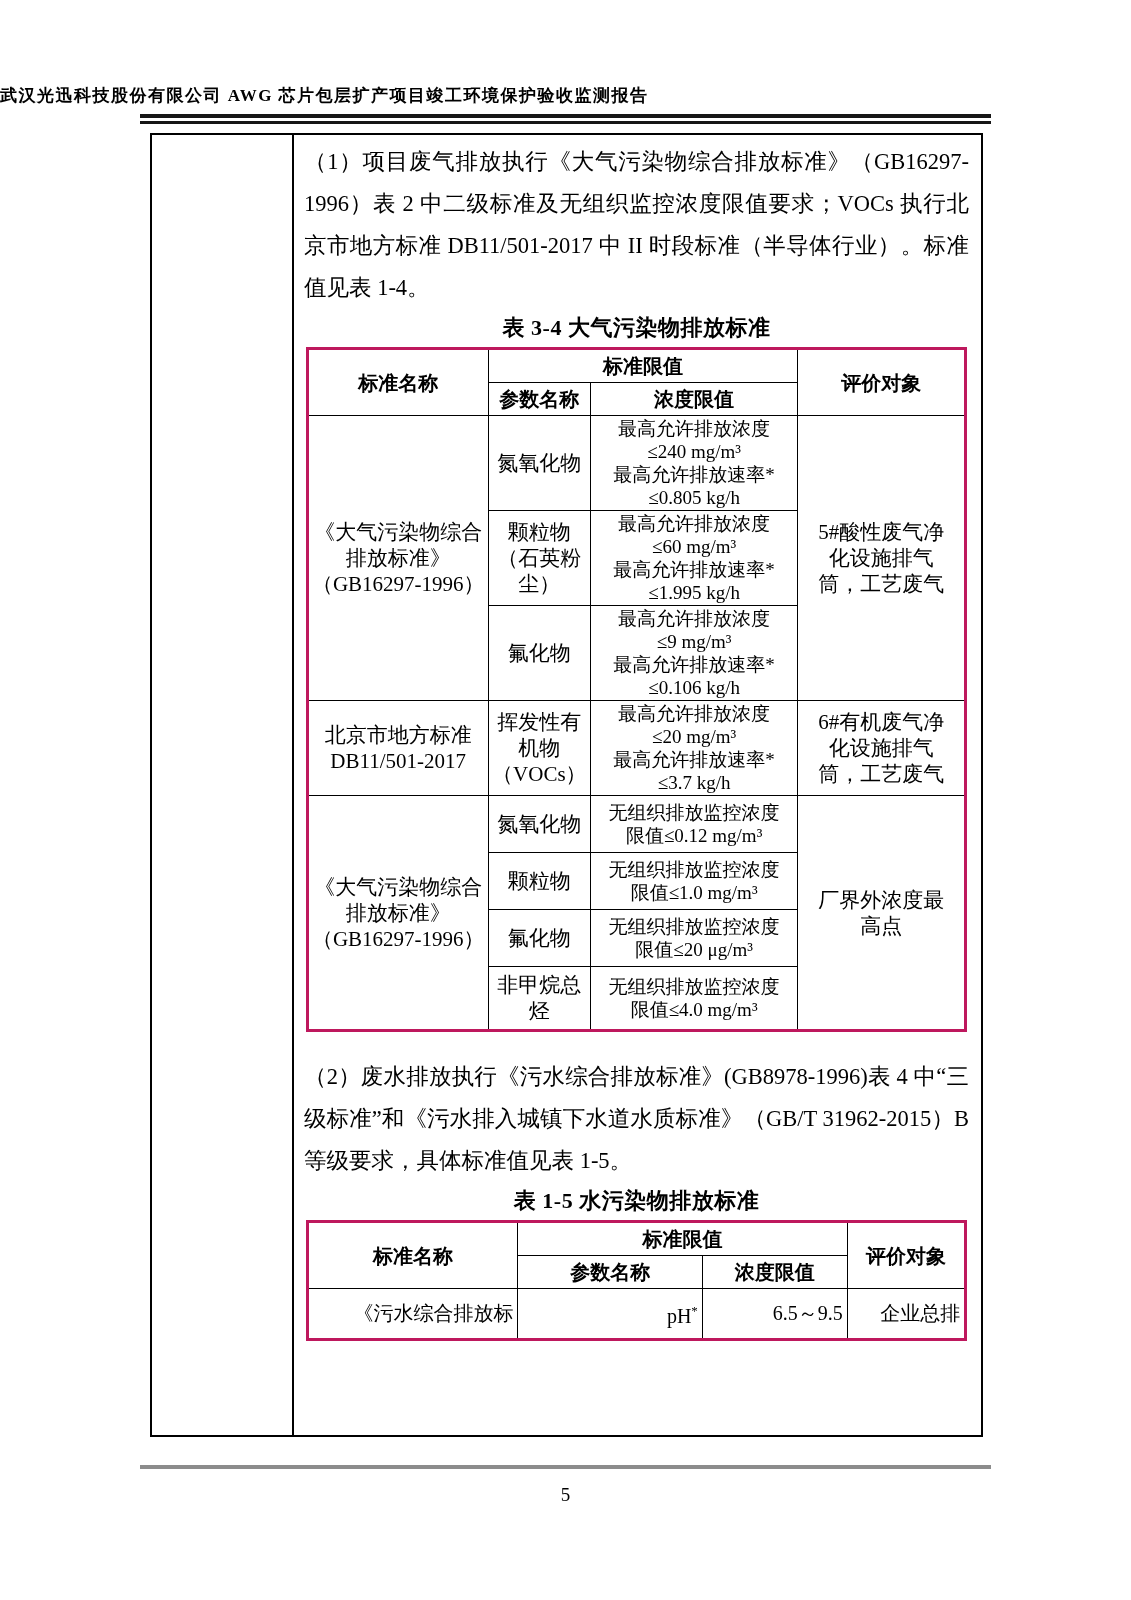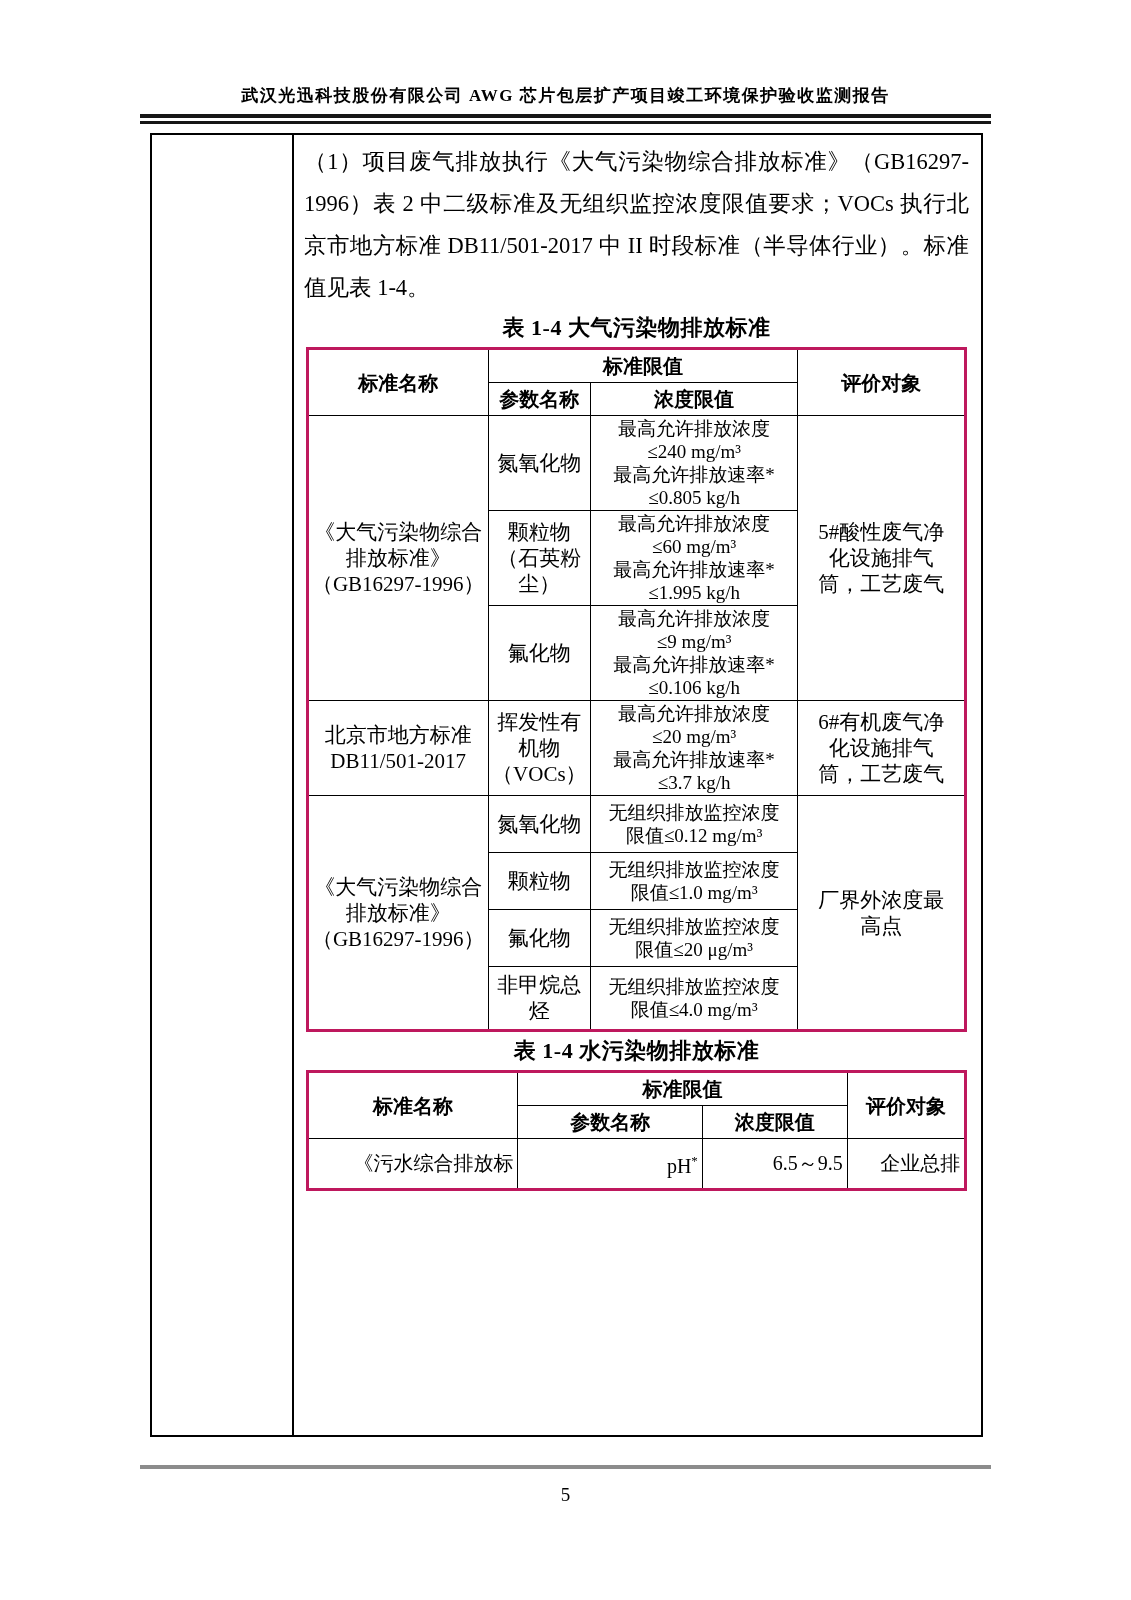--- a/index.html
+++ b/index.html
@@ -3,21 +3,21 @@
 <meta charset="utf-8">
 <style>
   html,body { margin:0; padding:0; }
   body {
     width:1131px; height:1600px; position:relative; background:#ffffff;
     font-family:"Liberation Serif","DejaVu Serif",serif; color:#000;
     overflow:hidden;
   }
   .doc-header {
     position:absolute; top:84px; left:0; width:100%;
-    text-align:center; font-size:17px; font-weight:bold; letter-spacing:1.5px;
+    text-align:left; font-size:17px; font-weight:bold; letter-spacing:1.5px;
   }
   .rule-wrap { position:absolute; left:140px; top:114px; width:851px; }
   .rule-thick { height:4px; background:#161616; }
   .rule-gap { height:3px; }
   .rule-thin { height:3px; background:#161616; }
 
   .outer-box {
     position:absolute; left:150px; top:133px; width:833px; height:1304px;
     border:2px solid #000; box-sizing:border-box; display:flex;
   }
@@ -59,21 +59,21 @@
   <div class="rule-thin"></div>
 </div>
 
 <div class="outer-box">
   <div class="left-col"></div>
   <div class="main-col">
 
 
     <p class="body-par">（1）项目废气排放执行《大气污染物综合排放标准》（GB16297-1996）表 2 中二级标准及无组织监控浓度限值要求；VOCs 执行北京市地方标准 DB11/501-2017 中 II 时段标准（半导体行业）。标准值见表 1-4。</p>
 
-    <div class="tbl-title">表 1-4 大气污染物排放标准</div>
+    <div class="tbl-title">表 3-4 大气污染物排放标准</div>
 
     <table class="std">
       <colgroup>
         <col style="width:27.5%">
           <col style="width:15.5%">
           <col style="width:31.5%">
           <col style="width:25.5%">
       </colgroup>
       <thead>
         <tr>
@@ -153,22 +153,23 @@
         <tr>
           <td class="param short">非甲烷总
 烃</td>
           <td class="limit short">无组织排放监控浓度
 限值≤4.0 mg/m³</td>
         </tr>
       </tbody>
     </table>
 
 
-
-    <div class="tbl-title">表 1-4 水污染物排放标准</div>
+    <p class="body-par par2">（2）废水排放执行《污水综合排放标准》(GB8978-1996)表 4 中“三级标准”和《污水排入城镇下水道水质标准》（GB/T 31962-2015）B 等级要求，具体标准值见表 1-5。</p>
+
+    <div class="tbl-title">表 1-5 水污染物排放标准</div>
 
     <table class="std water">
       <colgroup>
         <col style="width:32%">
           <col style="width:28%">
           <col style="width:22%">
           <col style="width:18%">
       </colgroup>
       <thead>
         <tr>

